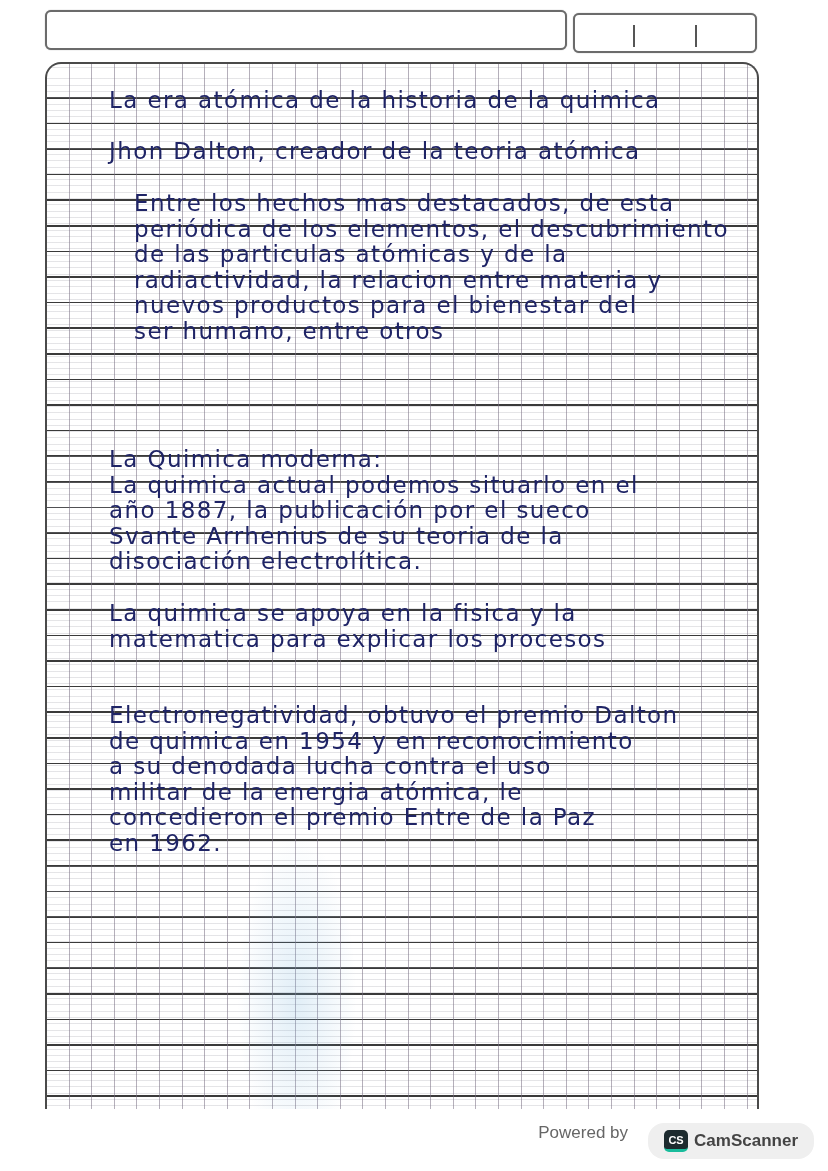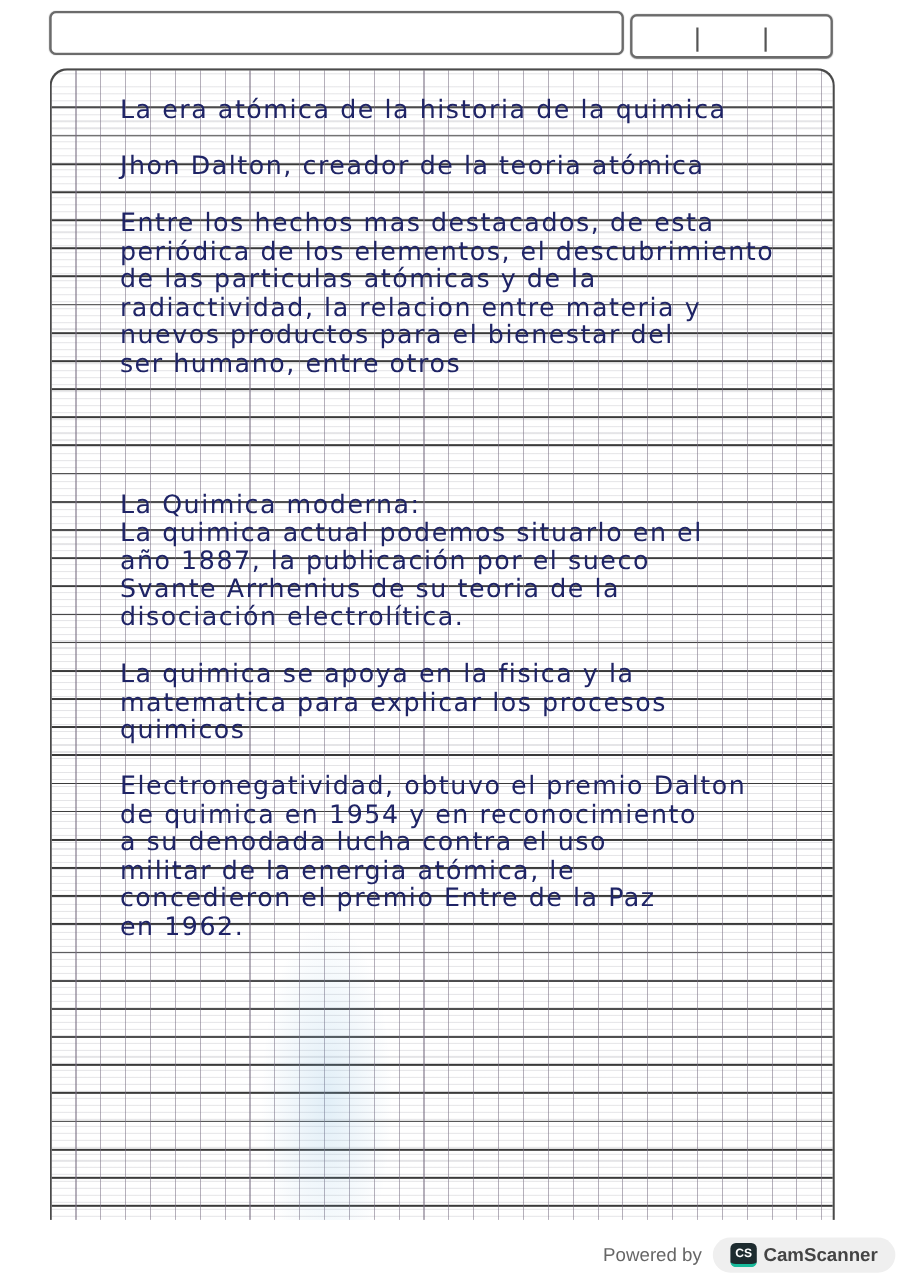--- a/index.html
+++ b/index.html
@@ -33,27 +33,27 @@
   }
   .hw {
     position: absolute; left: 22px; right: 20px;
     font-family: "DejaVu Sans", sans-serif;
     color: #1f2466; font-size: 23px; letter-spacing: 1.4px;
     line-height: 25.6px; white-space: nowrap; padding-left: 40px;
   }
   .hw div { height: 25.6px; }
   #title-line { top: 24px; }
   #subtitle-line { top: 75px; }
-  #para1 { top: 127px; }
+  #para1 { top: 127px; margin-left: 25px; }
   #para2 { top: 383px; }
   #para3 { top: 537px; }
   #para4 { top: 639px; }
   #footer {
     position: absolute; right: 14px; top: 1123px; height: 36px;
-    display: flex; align-items: center; gap: 10px; margin-left: 32px;
+    display: flex; gap: 20px; margin-left: 32px;
   }
   #powered { color: #666; font-family: "Liberation Sans", sans-serif; font-size: 17px; }
   #cs-badge {
     display: flex; align-items: center; gap: 6px; padding: 5px 16px;
     background: #efefef; border-radius: 16px;
   }
   #cs-logo {
     width: 24px; height: 22px; border-radius: 5px; background: #1d2b2f;
     color: #fff; font-family: "Liberation Sans", sans-serif; font-weight: bold;
     font-size: 11px; display: flex; align-items: center; justify-content: center;
@@ -93,21 +93,20 @@
     <div>La Quimica moderna:</div>
     <div>La quimica actual podemos situarlo en el</div>
     <div>año 1887, la publicación por el sueco</div>
     <div>Svante Arrhenius de su teoria de la</div>
     <div>disociación electrolítica.</div>
   </div>
 
   <div id="para3" class="hw">
     <div>La quimica se apoya en la fisica y la</div>
     <div>matematica para explicar los procesos</div>
-    <div>quimicos</div>
   </div>
 
   <div id="para4" class="hw">
     <div>Electronegatividad, obtuvo el premio Dalton</div>
     <div>de quimica en 1954 y en reconocimiento</div>
     <div>a su denodada lucha contra el uso</div>
     <div>militar de la energia atómica, le</div>
     <div>concedieron el premio Entre de la Paz</div>
     <div>en 1962.</div>
   </div>

